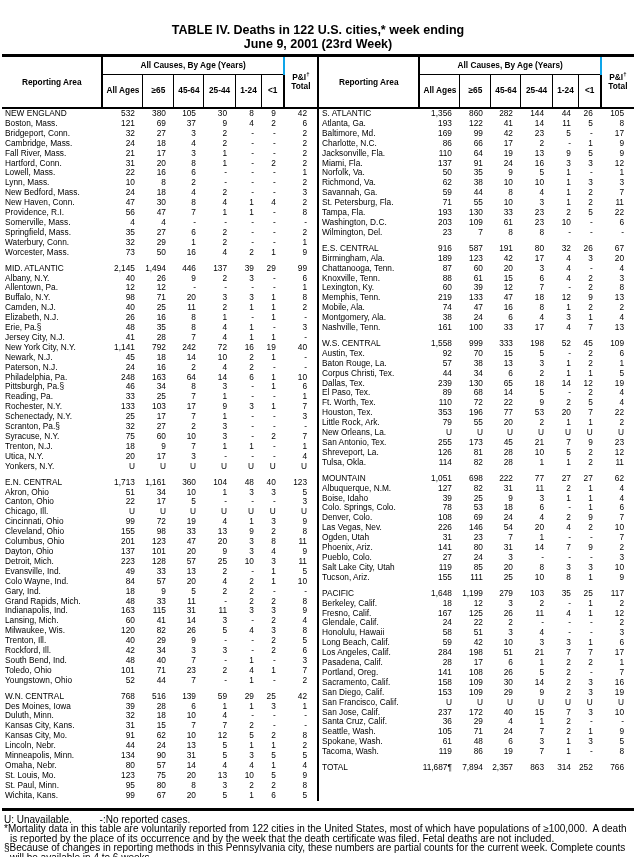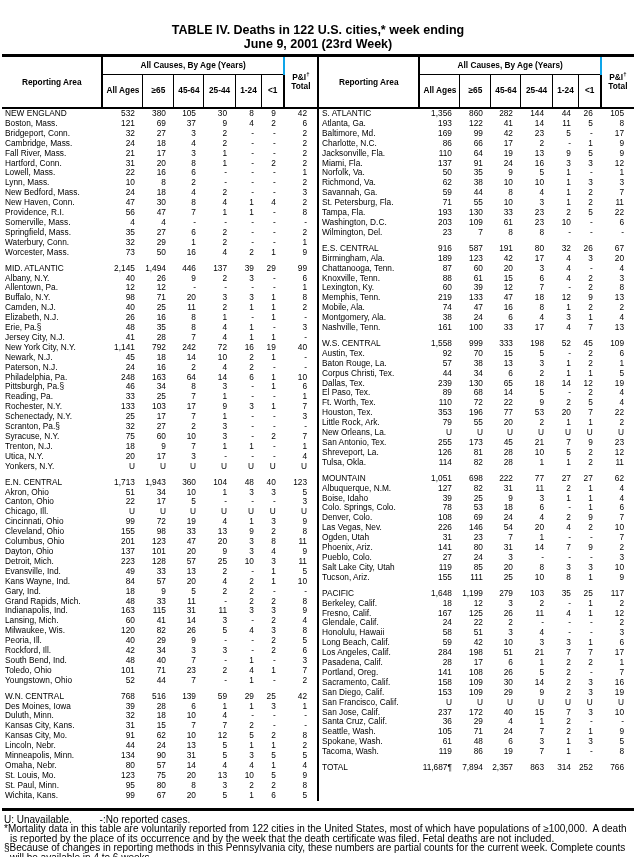--- a/index.html
+++ b/index.html
@@ -451,21 +451,21 @@
             <td class="num">U</td>
             <td class="num">U</td>
             <td class="num">U</td>
             <td class="num">U</td>
             <td class="num">U</td>
             <td class="num">U</td>
           </tr>
           <tr class="region-row gap">
             <td class="area">E.N. CENTRAL</td>
             <td class="num">1,713</td>
-            <td class="num">1,943</td>
+            <td class="num">1,161</td>
             <td class="num">360</td>
             <td class="num">104</td>
             <td class="num">48</td>
             <td class="num">40</td>
             <td class="num">123</td>
           </tr>
           <tr>
             <td class="area">Akron, Ohio</td>
             <td class="num">51</td>
             <td class="num">34</td>
@@ -549,21 +549,21 @@
             <td class="area">Evansville, Ind.</td>
             <td class="num">49</td>
             <td class="num">33</td>
             <td class="num">13</td>
             <td class="num">2</td>
             <td class="num">-</td>
             <td class="num">1</td>
             <td class="num">5</td>
           </tr>
           <tr>
-            <td class="area">Kans Wayne, Ind.</td>
+            <td class="area">Colo Wayne, Ind.</td>
             <td class="num">84</td>
             <td class="num">57</td>
             <td class="num">20</td>
             <td class="num">4</td>
             <td class="num">2</td>
             <td class="num">1</td>
             <td class="num">10</td>
           </tr>
           <tr>
             <td class="area">Gary, Ind.</td>
@@ -609,21 +609,21 @@
             <td class="area">Milwaukee, Wis.</td>
             <td class="num">120</td>
             <td class="num">82</td>
             <td class="num">26</td>
             <td class="num">5</td>
             <td class="num">4</td>
             <td class="num">3</td>
             <td class="num">8</td>
           </tr>
           <tr>
-            <td class="area">Peoria, Ill.</td>
+            <td class="area">Trenton, Ill.</td>
             <td class="num">40</td>
             <td class="num">29</td>
             <td class="num">9</td>
             <td class="num">-</td>
             <td class="num">-</td>
             <td class="num">2</td>
             <td class="num">5</td>
           </tr>
           <tr>
             <td class="area">Rockford, Ill.</td>

